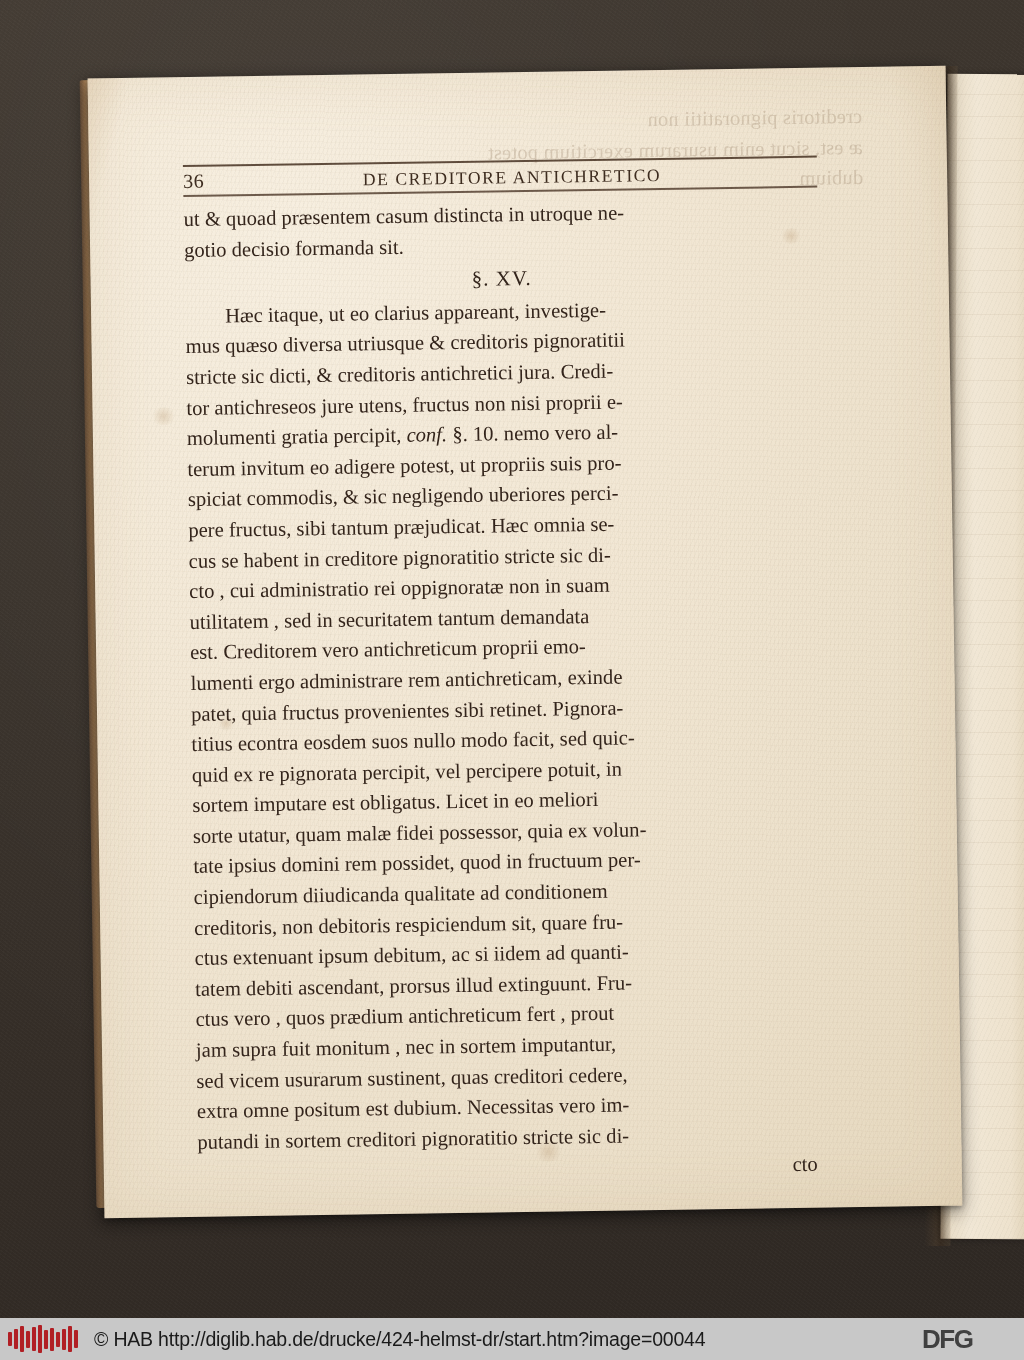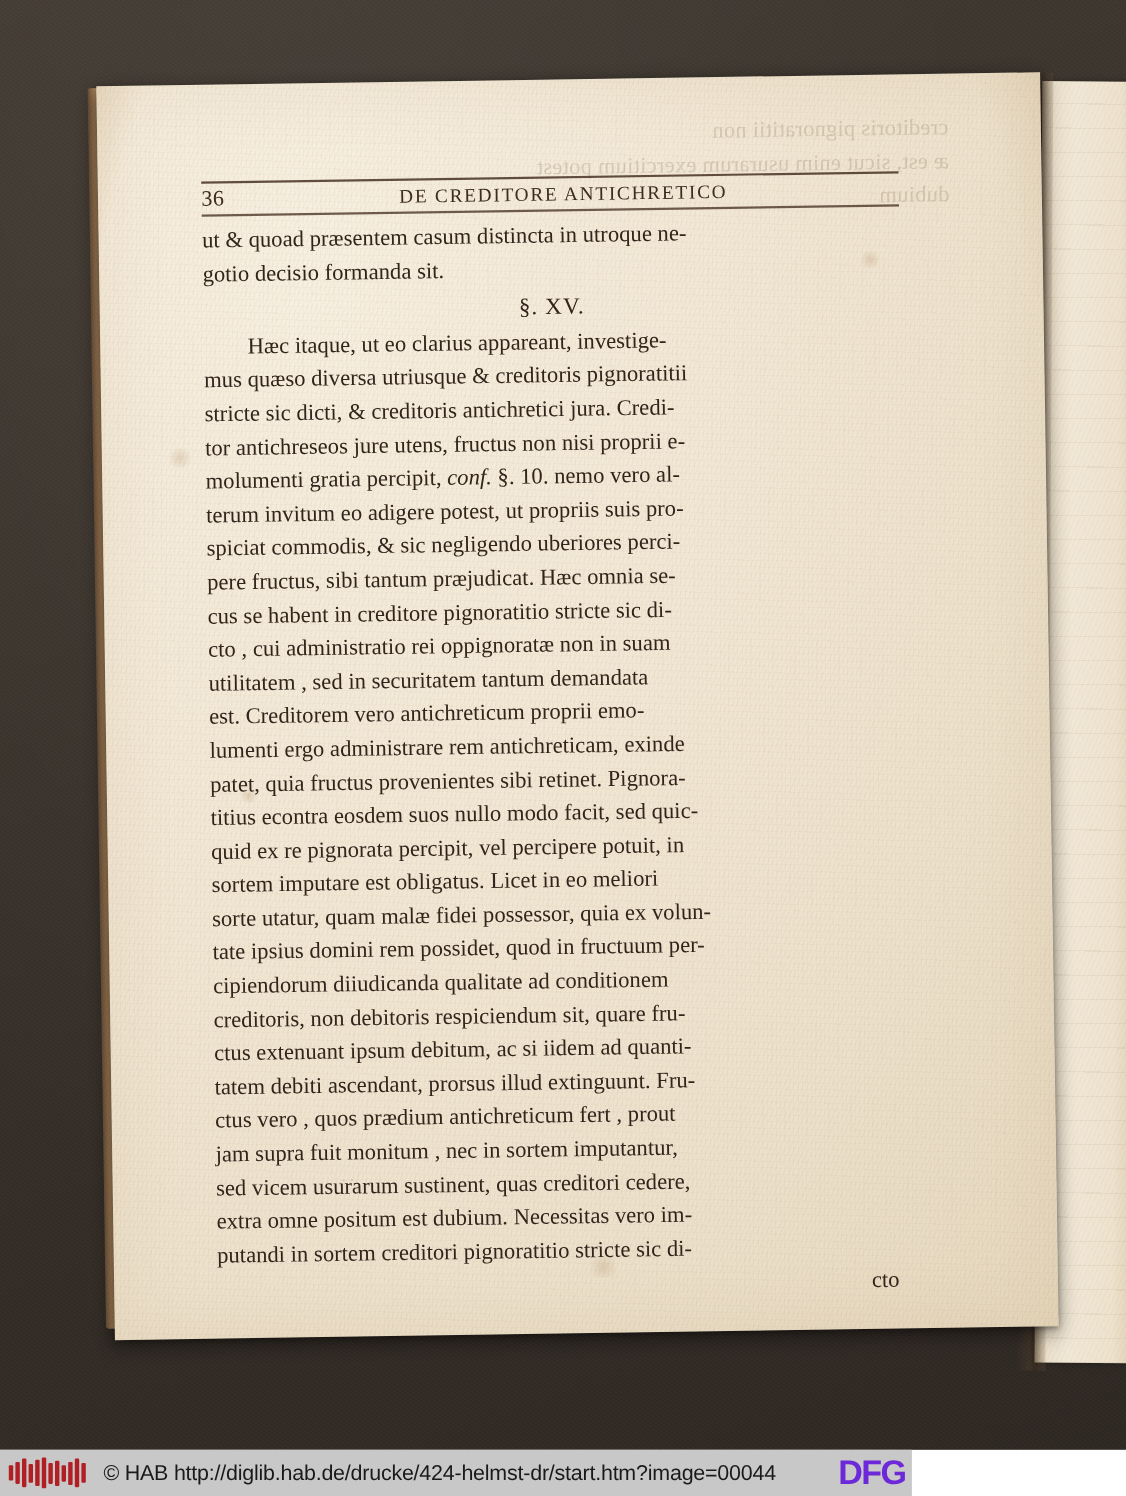--- a/index.html
+++ b/index.html
@@ -208,21 +208,21 @@
     font-size: 13px;
     font-family: "Liberation Serif", serif;
     pointer-events: none;
   }
 
   
   #footer {
     position: absolute;
     left: 0;
     top: 1318px;
-    width: 829px;
+    width: 1024px;
     height: 42px;
     background: #c8c8c8;
     display: flex;
     align-items: center;
   }
   #hab-logo {
     width: 86px;
     height: 42px;
     flex: 0 0 86px;
     display: flex;
@@ -242,24 +242,24 @@
     font-size: 19.5px;
     color: #1a1a1a;
     letter-spacing: -0.2px;
     white-space: nowrap;
     padding-left: 8px;
   }
   #dfg-logo {
     flex: 0 0 96px;
     font-family: "Liberation Sans", sans-serif;
     font-weight: bold;
-    font-size: 31px;
-    color: #6d28d9;
+    font-size: 26px;
+    color: #404040;
     letter-spacing: -1.5px;
-    text-align: right;
+    text-align: left;
     padding-right: 6px;
   }
 </style>
 </head>
 <body>
 
 <div id="scan">
 
   <div class="facing-page">
     <div class="ghost-lines"></div>

